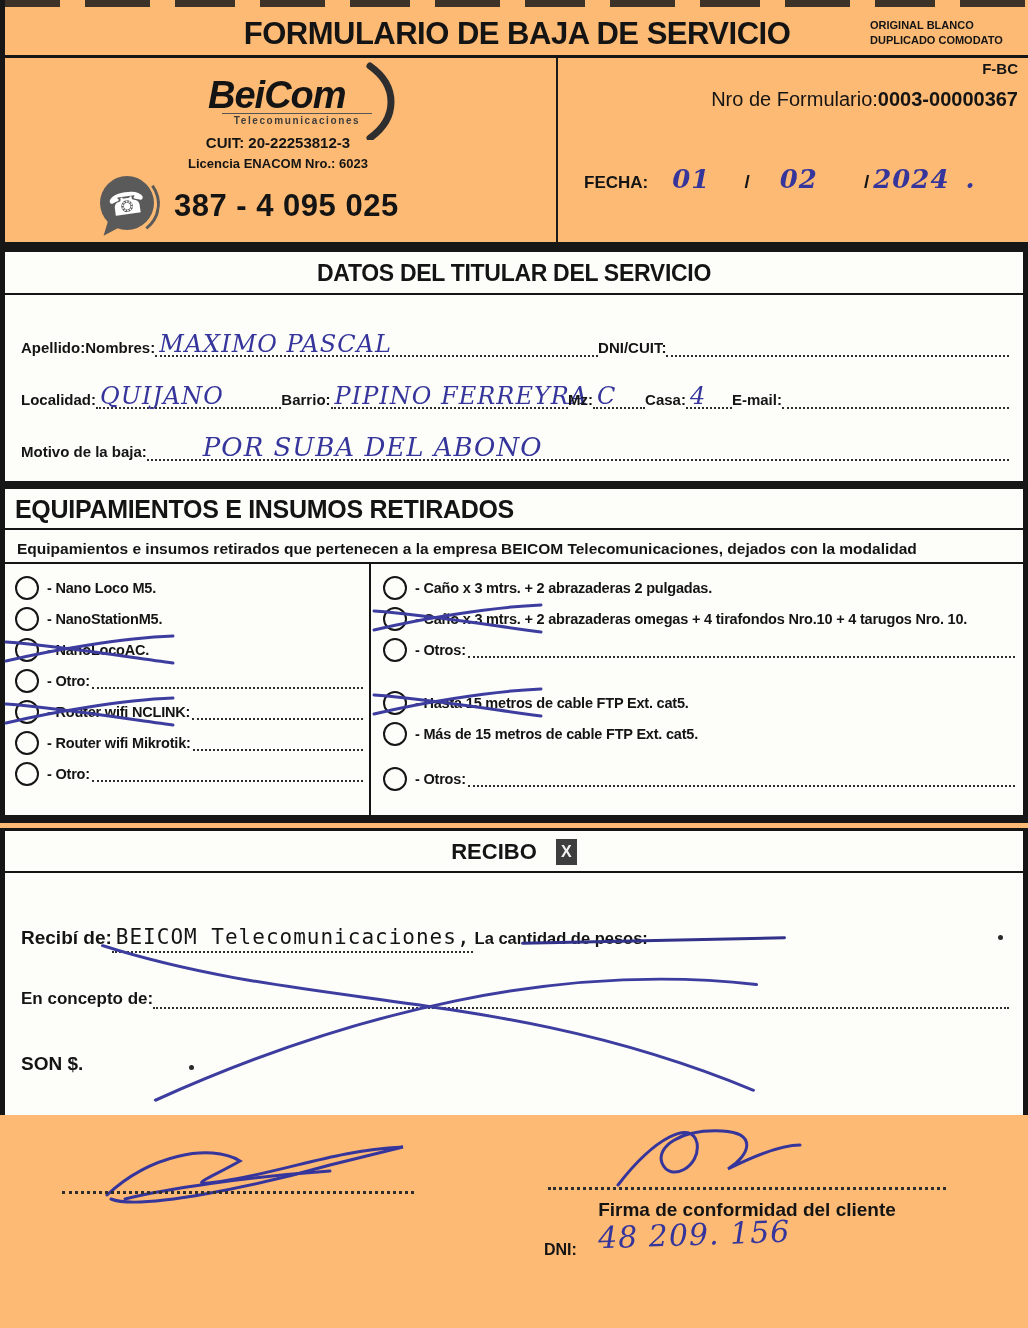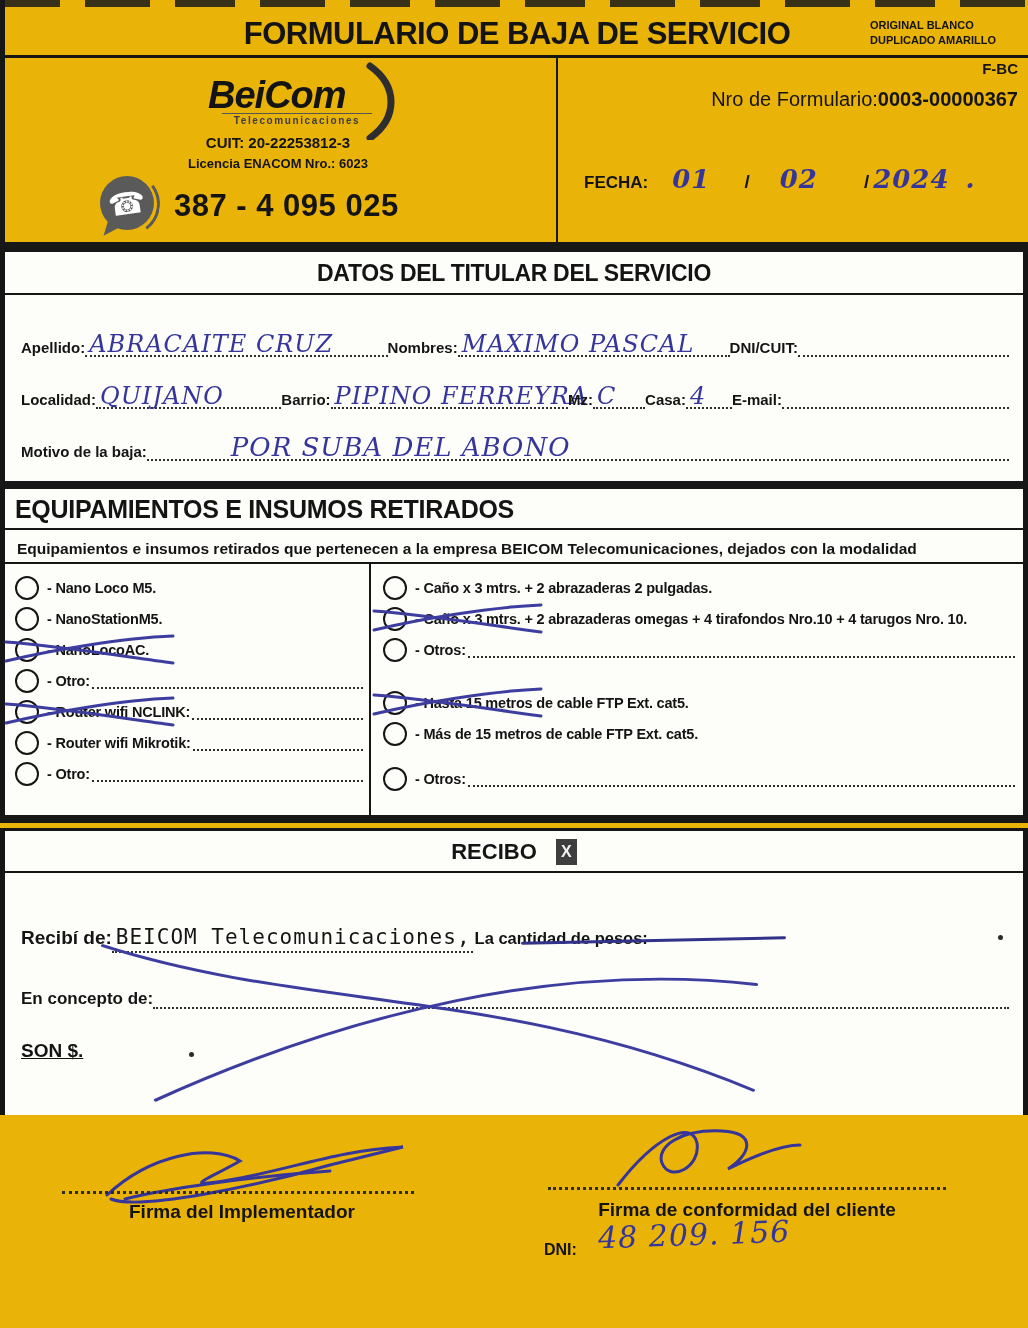--- a/index.html
+++ b/index.html
@@ -1,19 +1,19 @@
 <!DOCTYPE html>
 <html><head>
 <meta charset="utf-8">
 <style>
   * { margin:0; padding:0; box-sizing:border-box; }
   html,body { background:#d8d8d4; }
   .page {
     position:relative; width:1028px; height:1328px; margin:0 auto;
-    background:#eab308; overflow:hidden;
+    background:#fdba74; overflow:hidden;
     font-family:"Liberation Sans", sans-serif; color:#141414;
   }
   
   .scan-top { position:absolute; top:0; left:0; right:0; height:7px;
     background:repeating-linear-gradient(90deg,#1a1a1a 0 60px,transparent 60px 85px,#1a1a1a 85px 150px,transparent 150px 175px);
     opacity:.85; }
   .scan-left { position:absolute; top:0; left:0; width:5px; height:250px; background:#161616; }
 
   
   .title-row { display:flex; align-items:flex-start; padding:14px 6px 0 14px; height:58px; border-bottom:3px solid #151515; }
@@ -85,21 +85,21 @@
   .x-mark { width:21px; height:26px; background:#3e3e3e; color:#f2f2f2; font-size:16px; font-weight:bold; display:flex; align-items:center; justify-content:center; }
   .recibo-body { position:relative; padding:0 14px 26px 16px; min-height:190px; }
   .recibi-line { position:relative; display:flex; align-items:baseline; margin-top:52px; }
   .recibi-label { font-size:19px; font-weight:bold; white-space:nowrap; }
   .typed { font-family:"DejaVu Sans Mono", monospace; font-size:21px; letter-spacing:1px; border-bottom:2.5px dotted #2d2d2d; padding:0 2px 2px 4px; white-space:nowrap; }
   .struck { font-size:16.5px; font-weight:bold; position:relative; white-space:nowrap; margin-left:2px; }
   .pen-strike { position:absolute; height:3px; background:#32328a; border-radius:2px; }
   .inkdot { position:absolute; width:5px; height:5px; border-radius:50%; background:#2a2a2a; }
   .concepto-line { display:flex; align-items:flex-end; margin-top:36px; }
   .concepto-label { font-size:17px; font-weight:bold; white-space:nowrap; }
-  .son-line { margin-top:31px; font-size:19px; font-weight:bold; position:relative;text-decoration:underline; }
+  .son-line { margin-top:44px; font-size:19px; font-weight:bold; position:relative; }
   svg.big-x { position:absolute; left:0; top:0; width:100%; height:100%; pointer-events:none; }
   svg.big-x path { stroke:#3d3da0; stroke-width:3.5; fill:none; stroke-linecap:round; }
 
   
   .signatures { position:relative; height:262px; }
   .sig-label { font-size:19px; font-weight:bold; text-align:center; position:absolute; }
   .dotline { position:absolute; border-bottom:3px dotted #2d2d2d; height:0; }
   .sig-svg { position:absolute; }
   .sig-svg path { stroke:#35359b; stroke-width:3; fill:none; stroke-linecap:round; }
   .hw-abs { position:absolute; }
@@ -110,21 +110,21 @@
 
 <div class="page">
   <div class="scan-top"></div>
   <div class="scan-left"></div>
 
   <div class="title-row">
     <div class="title-spacer"></div>
     <div class="form-title">FORMULARIO DE BAJA DE SERVICIO</div>
     <div class="copy-note">
       <span>ORIGINAL BLANCO</span><br>
-      <span>DUPLICADO AMARILLO</span>
+      <span>DUPLICADO COMODATO</span>
     </div>
   </div>
 
   <div class="header-info">
     <div class="v-divider"></div>
 
     <div class="logo-wrap">
       <span class="brand">BeiCom</span>
       <svg class="swoosh" width="36" height="78" viewBox="0 0 36 78">
         <path d="M4,4 C32,24 32,56 4,76" stroke="#2e2e2e" stroke-width="7" fill="none" stroke-linecap="round"></path>
@@ -159,23 +159,20 @@
     </div>
   </div>
 
   <div class="bar"></div>
 
   <div class="boxed">
     <div class="sec-head-c">DATOS DEL TITULAR DEL SERVICIO</div>
     <div class="datos-body">
       <div class="frow">
         <span class="flabel">Apellido:</span>
-        <span class="dotfill" style="flex:1.45">
-            <span class="hw hw-24">ABRACAITE CRUZ</span>
-          </span>
         <span class="flabel">Nombres:</span>
         <span class="dotfill" style="flex:1.3">
             <span class="hw hw-24">MAXIMO PASCAL</span>
           </span>
         <span class="flabel">DNI/CUIT:</span>
         <span class="dotfill" style="flex:1">
             <span class="hw hw-24"></span>
           </span>
       </div>
       <div class="frow">
@@ -196,21 +193,21 @@
             <span class="hw hw-24">4</span>
           </span>
         <span class="flabel">E-mail:</span>
         <span class="dotfill" style="flex:1.05">
             <span class="hw hw-24"></span>
           </span>
       </div>
       <div class="frow">
         <span class="flabel">Motivo de la baja:</span>
         <span class="dotfill" style="flex:1">
-            <span class="hw hw-26" style="margin-left:80px">POR SUBA DEL ABONO</span>
+            <span class="hw hw-26" style="margin-left:52px">POR SUBA DEL ABONO</span>
           </span>
       </div>
     </div>
   </div>
 
   <div class="bar thin"></div>
 
   <div class="boxed">
     <div class="sec-head-l">EQUIPAMIENTOS E INSUMOS RETIRADOS</div>
     <div class="equip-body">
@@ -328,21 +325,20 @@
       </svg>
     </div>
   </div>
 
   <div class="signatures">
     <svg class="sig-svg" style="left:95px; top:22px" width="330" height="70" viewBox="0 0 330 70">
       <path d="M12,58 C55,18 115,6 145,24 C110,44 82,52 140,42 C205,30 240,14 308,10 L235,28 C165,48 45,74 16,62"></path>
       <path d="M30,62 C70,52 150,40 235,34"></path>
     </svg>
     <div class="dotline" style="left:62px; top:76px; width:352px"></div>
-    <div class="sig-label" style="left:92px; top:86px; width:300px">Firma del Implementador</div>
 
     <svg class="sig-svg" style="left:600px; top:2px" width="220" height="72" viewBox="0 0 220 72">
       <path d="M18,68 C55,20 92,2 97,26 C101,50 70,66 62,46 C56,30 80,12 122,14 C158,16 150,38 128,52 C152,40 180,28 200,28"></path>
     </svg>
     <div class="dotline" style="left:548px; top:72px; width:398px"></div>
     <div class="sig-label" style="left:548px; top:84px; width:398px">Firma de conformidad del cliente</div>
 
     <span class="hw hw-30 hw-abs" style="left:598px; top:102px; transform:rotate(-2deg)">48 209. 156</span>
     <span class="dni-label" style="left:544px; top:126px">DNI:</span>
 

